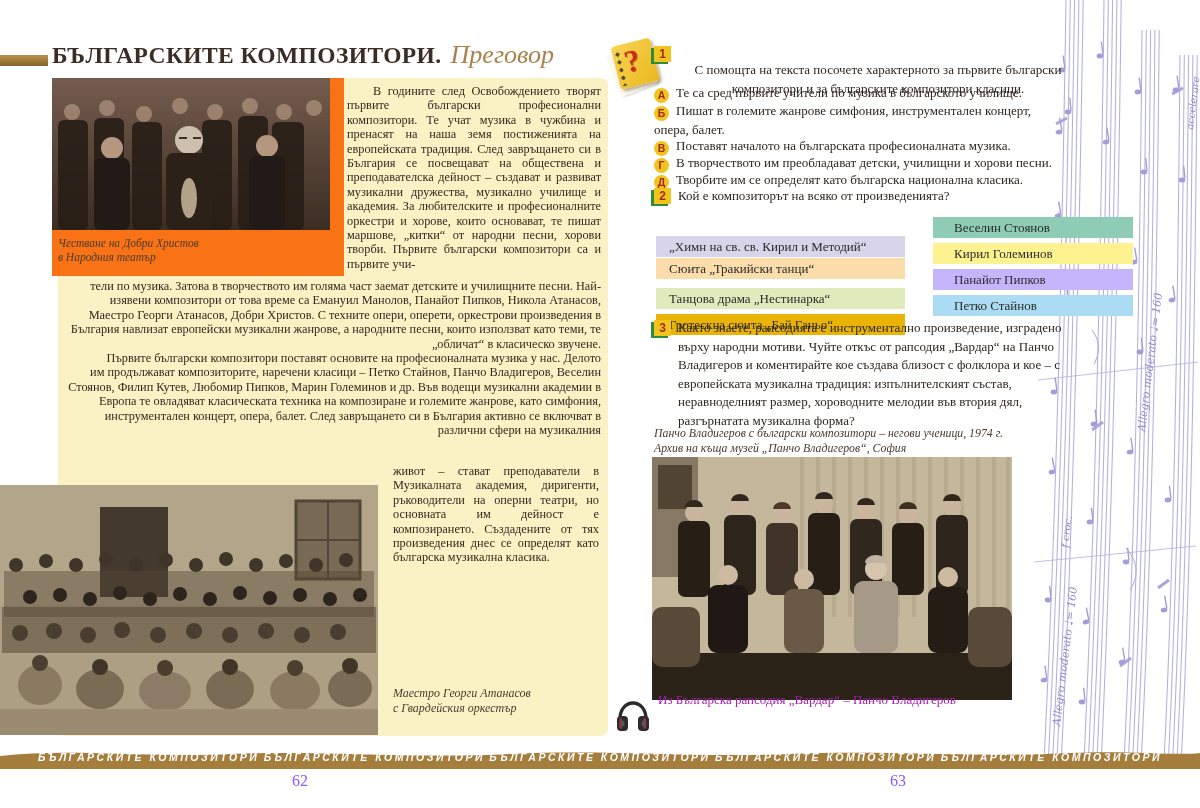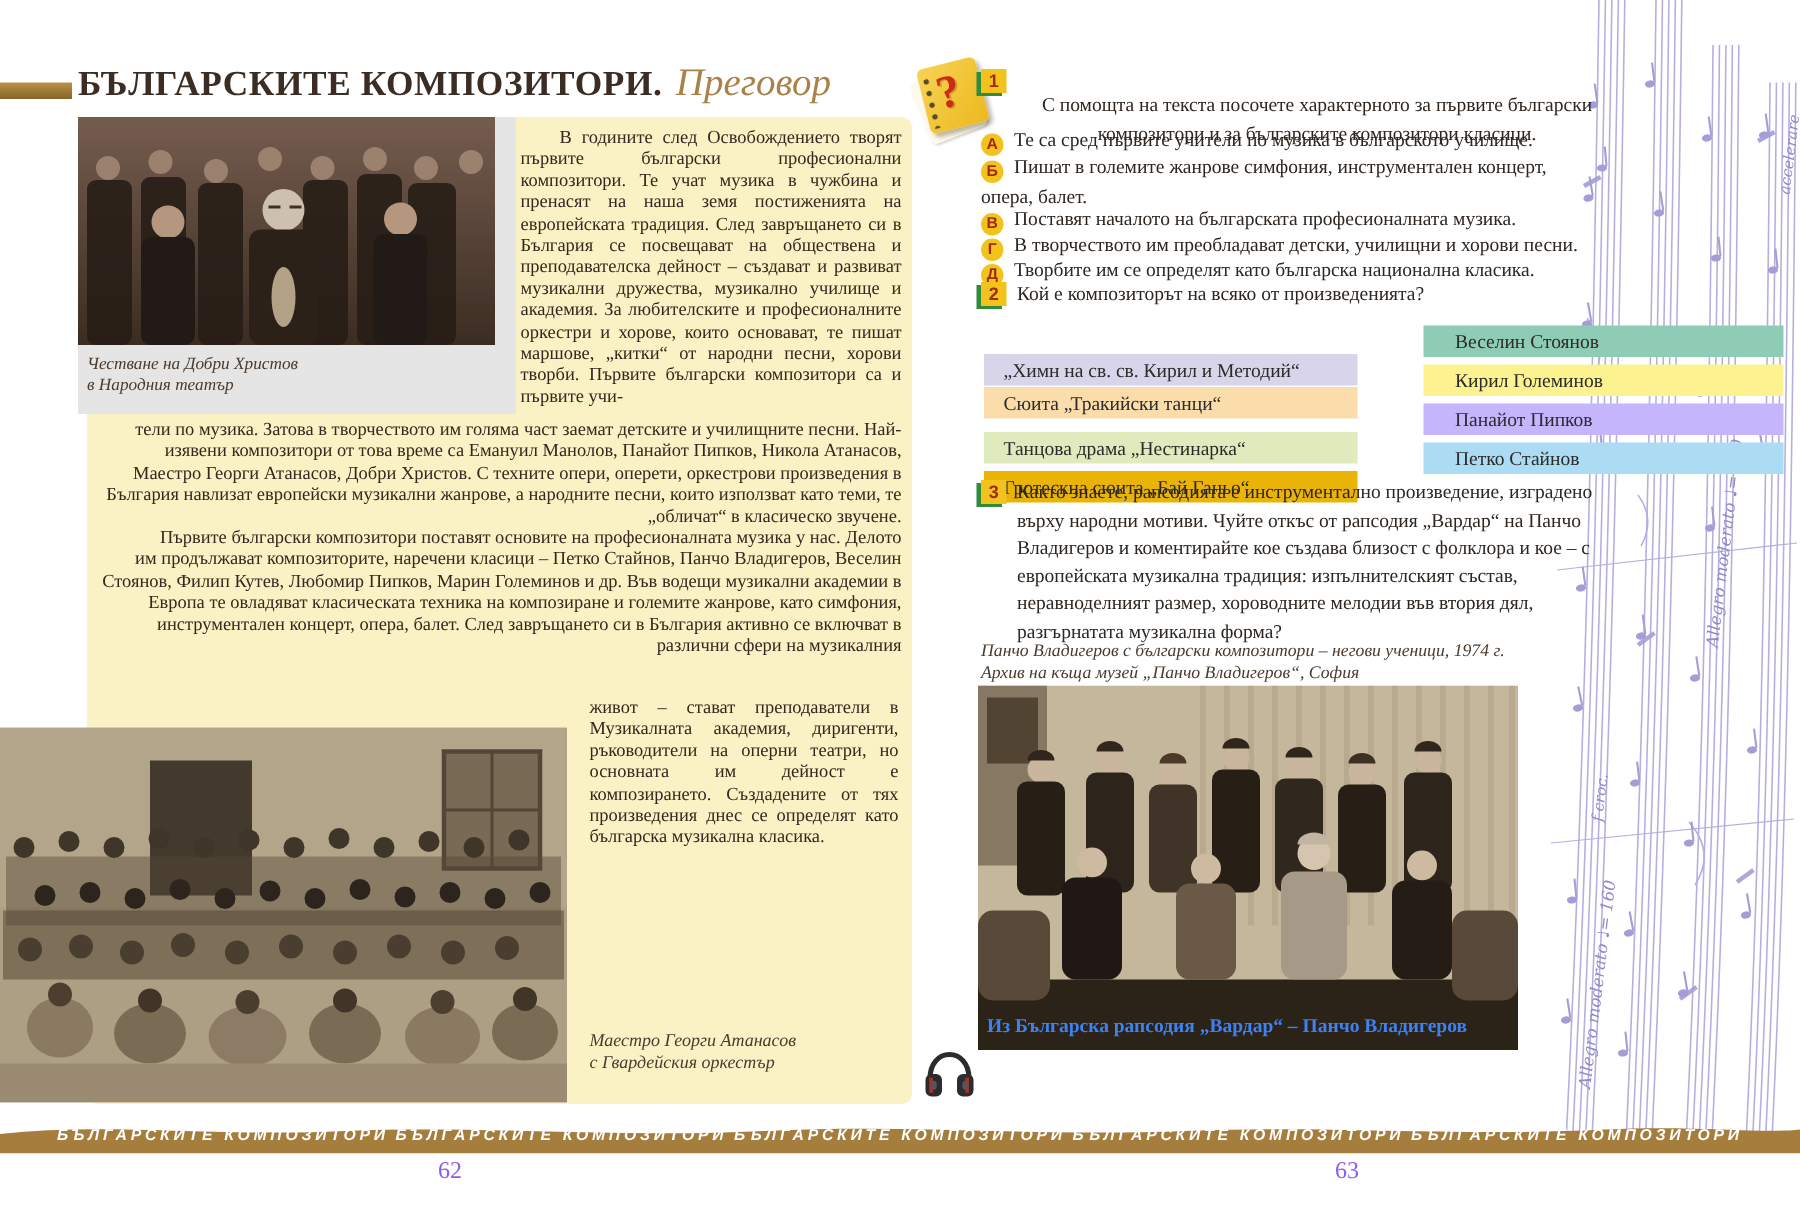--- a/index.html
+++ b/index.html
@@ -11,21 +11,21 @@
   
   .score-wrap{position:absolute;left:1008px;top:0;width:192px;height:762px;z-index:1;}
   
   .title-dash{position:absolute;left:0;top:55px;width:48px;height:11px;
     background:linear-gradient(to bottom,#bb9149,#86642a);z-index:3;}
   .page-title{position:absolute;left:52px;top:40px;z-index:3;white-space:nowrap;}
   .title-main{font-size:23.5px;font-weight:bold;color:#3c2d24;letter-spacing:.4px;}
   .title-accent{font-size:26px;font-style:italic;font-weight:500;color:#a9824a;margin-left:9px;}
   .yellow-block{position:absolute;left:58px;top:78px;width:550px;height:658px;
     background:#faf2c4;border-radius:7px;z-index:2;}
-  .photo-card1{position:absolute;left:52px;top:78px;width:292px;height:198px;background:#e5e5e5;z-index:3;}
+  .photo-card1{position:absolute;left:52px;top:78px;width:292px;height:198px;background:#f97316;z-index:3;}
   .photo1{position:absolute;left:0;top:0;width:278px;height:152px;display:block;}
   .caption{font-style:italic;font-size:11.5px;line-height:14px;color:#4a3b2e;}
   .cap1{position:absolute;left:6px;top:158px;width:260px;}
   .body-text{font-size:12.3px;line-height:14.4px;color:#33291f;z-index:4;position:absolute;}
   .para1{left:347px;top:84px;width:254px;text-align:justify;text-indent:26px;}
   .blockA{left:64px;top:279px;width:537px;text-align:right;}
   .blockA p{margin:0;}
   .para4{left:393px;top:464px;width:206px;text-align:justify;}
   .photo2{position:absolute;left:0;top:485px;width:378px;height:250px;z-index:5;display:block;}
   .cap2{position:absolute;left:393px;top:686px;width:210px;z-index:6;font-size:12px;line-height:15px;}
@@ -43,26 +43,26 @@
   .qbadge{position:absolute;width:17px;height:16px;background:#f2c31d;color:#9e2c17;
     font-family:"Liberation Sans",sans-serif;font-weight:bold;font-size:12px;line-height:16px;
     text-align:center;box-shadow:-3px 2px 0 #2f8c3c;z-index:5;}
   .qtext{position:absolute;font-size:13px;line-height:18.5px;color:#2e2620;}
   .opt{position:absolute;left:654px;width:444px;font-size:13px;line-height:17px;color:#2e2620;}
   .opt-letter{display:inline-block;width:15px;height:15px;border-radius:50%;background:#f2c31d;
     color:#9e2c17;font-weight:bold;font-size:10.5px;line-height:15px;text-align:center;
     font-family:"Liberation Sans",sans-serif;margin-right:7px;vertical-align:-2px;}
   .hl-box{position:absolute;height:21px;font-size:13px;line-height:21px;color:#2b2b2b;z-index:4;}
   .work-box{left:656px;width:249px;padding-left:13px;box-sizing:border-box;margin-top:19px;}
-  .comp-box{left:933px;width:240px;padding-left:21px;box-sizing:border-box;margin-left:16px;}
+  .comp-box{left:933px;width:200px;padding-left:21px;box-sizing:border-box;}
   .photo-cap3{position:absolute;left:654px;top:426px;width:420px;font-style:italic;
     font-size:11.8px;line-height:14.5px;color:#4a3b2e;z-index:4;}
   .photo3{position:absolute;left:652px;top:457px;width:360px;height:243px;z-index:4;display:block;}
   .audio-row{position:absolute;left:614px;top:699px;z-index:5;}
-  .audio-cap{position:absolute;left:658px;top:676px;font-size:13px;color:#3b82f6;z-index:5;white-space:nowrap;font-weight:bold;}
+  .audio-cap{position:absolute;left:658px;top:692px;font-size:13px;color:#a21caf;z-index:5;white-space:nowrap;}
   
   .footer-wave{position:absolute;left:0;top:745px;width:1200px;height:24px;z-index:6;}
   .footer-texts{position:absolute;left:0;top:751px;width:1200px;display:flex;
     justify-content:space-between;padding:0 38px;box-sizing:border-box;z-index:7;}
   .footer-texts span{font-family:"Liberation Sans",sans-serif;font-size:10.5px;font-weight:bold;
     font-style:italic;letter-spacing:2.5px;color:#ffffff;white-space:nowrap;}
   .pageno{position:absolute;top:772px;width:120px;text-align:center;font-size:16px;color:#8b5cf6;z-index:6;}
   .pn62{left:240px;} .pn63{left:838px;}
 </style>
 </head>

